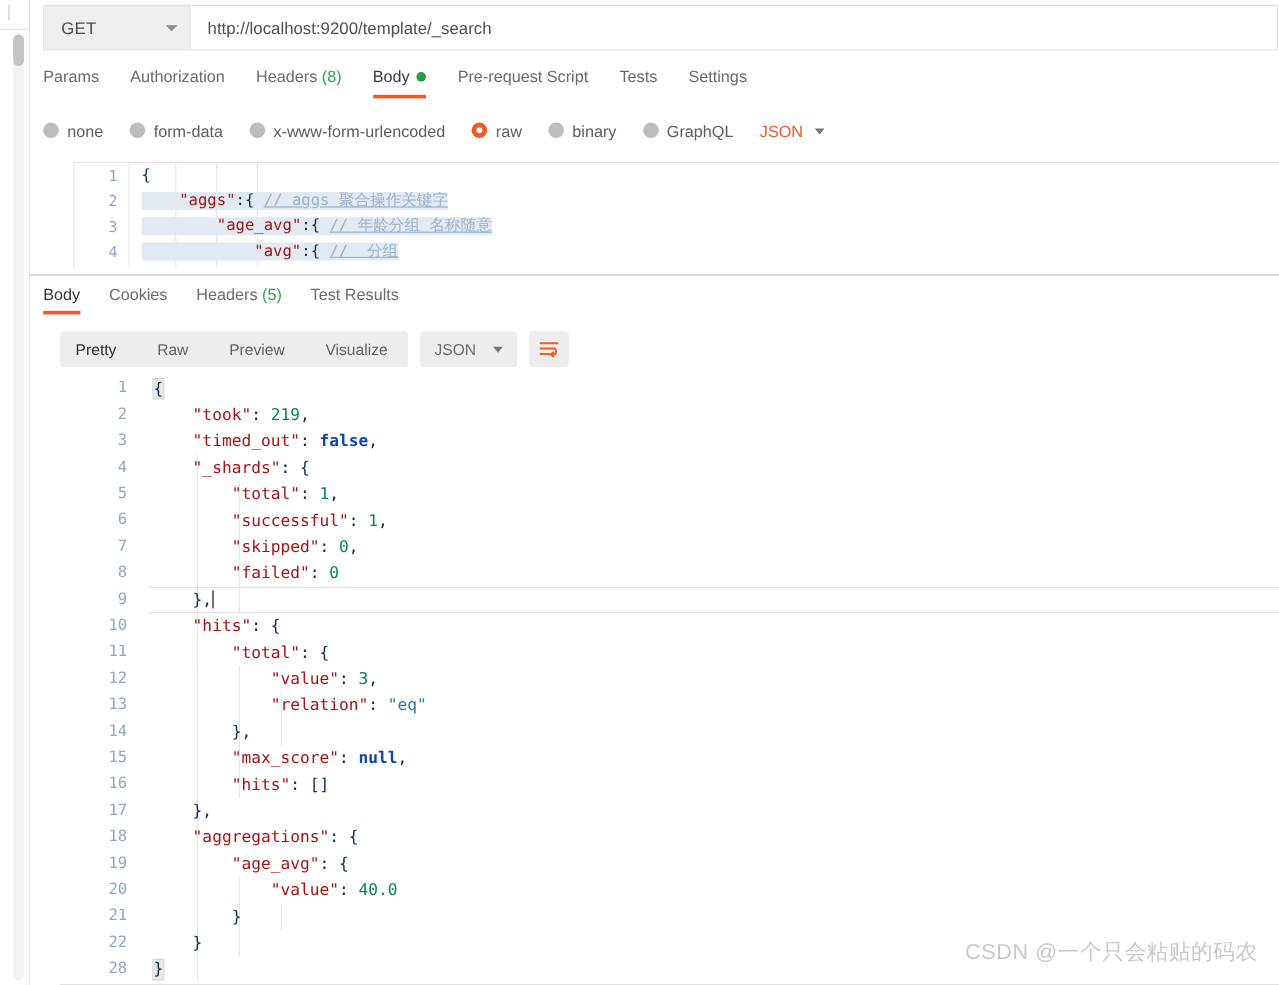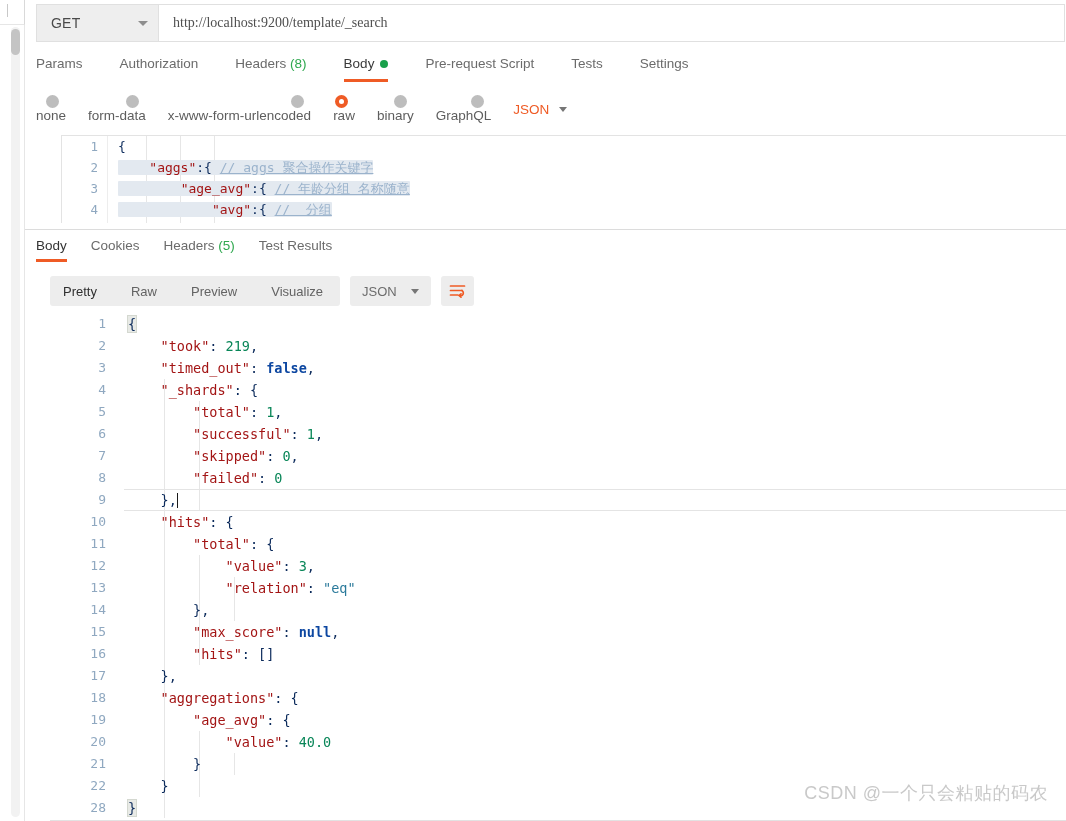--- a/index.html
+++ b/index.html
@@ -44,46 +44,46 @@
     display:flex; align-items:center; justify-content:space-between;
     padding:0 10px 0 14px; cursor:pointer;
   }
   .method-label { font-size:14px; color:#4a4a4a; letter-spacing:.2px; }
   .caret-down {
     width:0;height:0;border-left:5px solid transparent;border-right:5px solid transparent;
     border-top:5px solid #8d8d8d;
   }
   .url-input {
     flex:1; display:flex; align-items:center; padding-left:14px;
-    font-size:14px; color:#4f4f4f; background:#fff; cursor:text;font-family:Liberation Serif, serif;
+    font-size:14px; color:#4f4f4f; background:#fff; cursor:text;
   }
 
   
   .req-tabs {
-    position:absolute; left:11px; top:56px; height:34px; display:flex; align-items:flex-start; gap:11px;
+    position:absolute; left:11px; top:56px; height:34px; display:flex; align-items:flex-start; gap:0;
   }
   .req-tab {
     position:relative; padding:0 18px 11px 0; margin-right:8px;
     font-size:13.5px; color:#6b6b6b; cursor:pointer; white-space:nowrap;
   }
   .req-tab.active { color:#3a3a3a; }
   .req-tab.active::after {
     content:""; position:absolute; left:0; right:18px; bottom:0; height:3px; background:#ef5b25;
   }
   .hdr-count { color:#2fa84f; }
   .green-dot {
     display:inline-block; width:8px; height:8px; border-radius:50%;
     background:#19a04b; margin-left:6px; vertical-align:middle;
   }
 
   
   .body-types {
     position:absolute; left:11px; top:99px; height:20px; display:flex; align-items:center;
   }
-  .bt-item { display:flex; align-items:flex-end; margin-right:22px; cursor:pointer; white-space:nowrap;flex-direction:column; }
+  .bt-item { display:flex; align-items:flex-start; margin-right:22px; cursor:pointer; white-space:nowrap; }
   .radio { width:13px; height:13px; border-radius:50%; background:#bdbdbd; margin-right:7px; flex:0 0 auto; }
   .radio.sel { background:#ef5b25; position:relative; }
   .radio.sel::after {
     content:""; position:absolute; left:4px; top:4px; width:5px; height:5px;
     border-radius:50%; background:#ffffff;
   }
   .bt-label { font-size:13.5px; color:#5d5d5d; }
   .json-sel { font-size:13.5px; color:#ef5b25; margin-right:10px; cursor:pointer; }
   .caret-down.sm { border-top-color:#767676; border-left-width:4px; border-right-width:4px; border-top-width:5px; }
 

